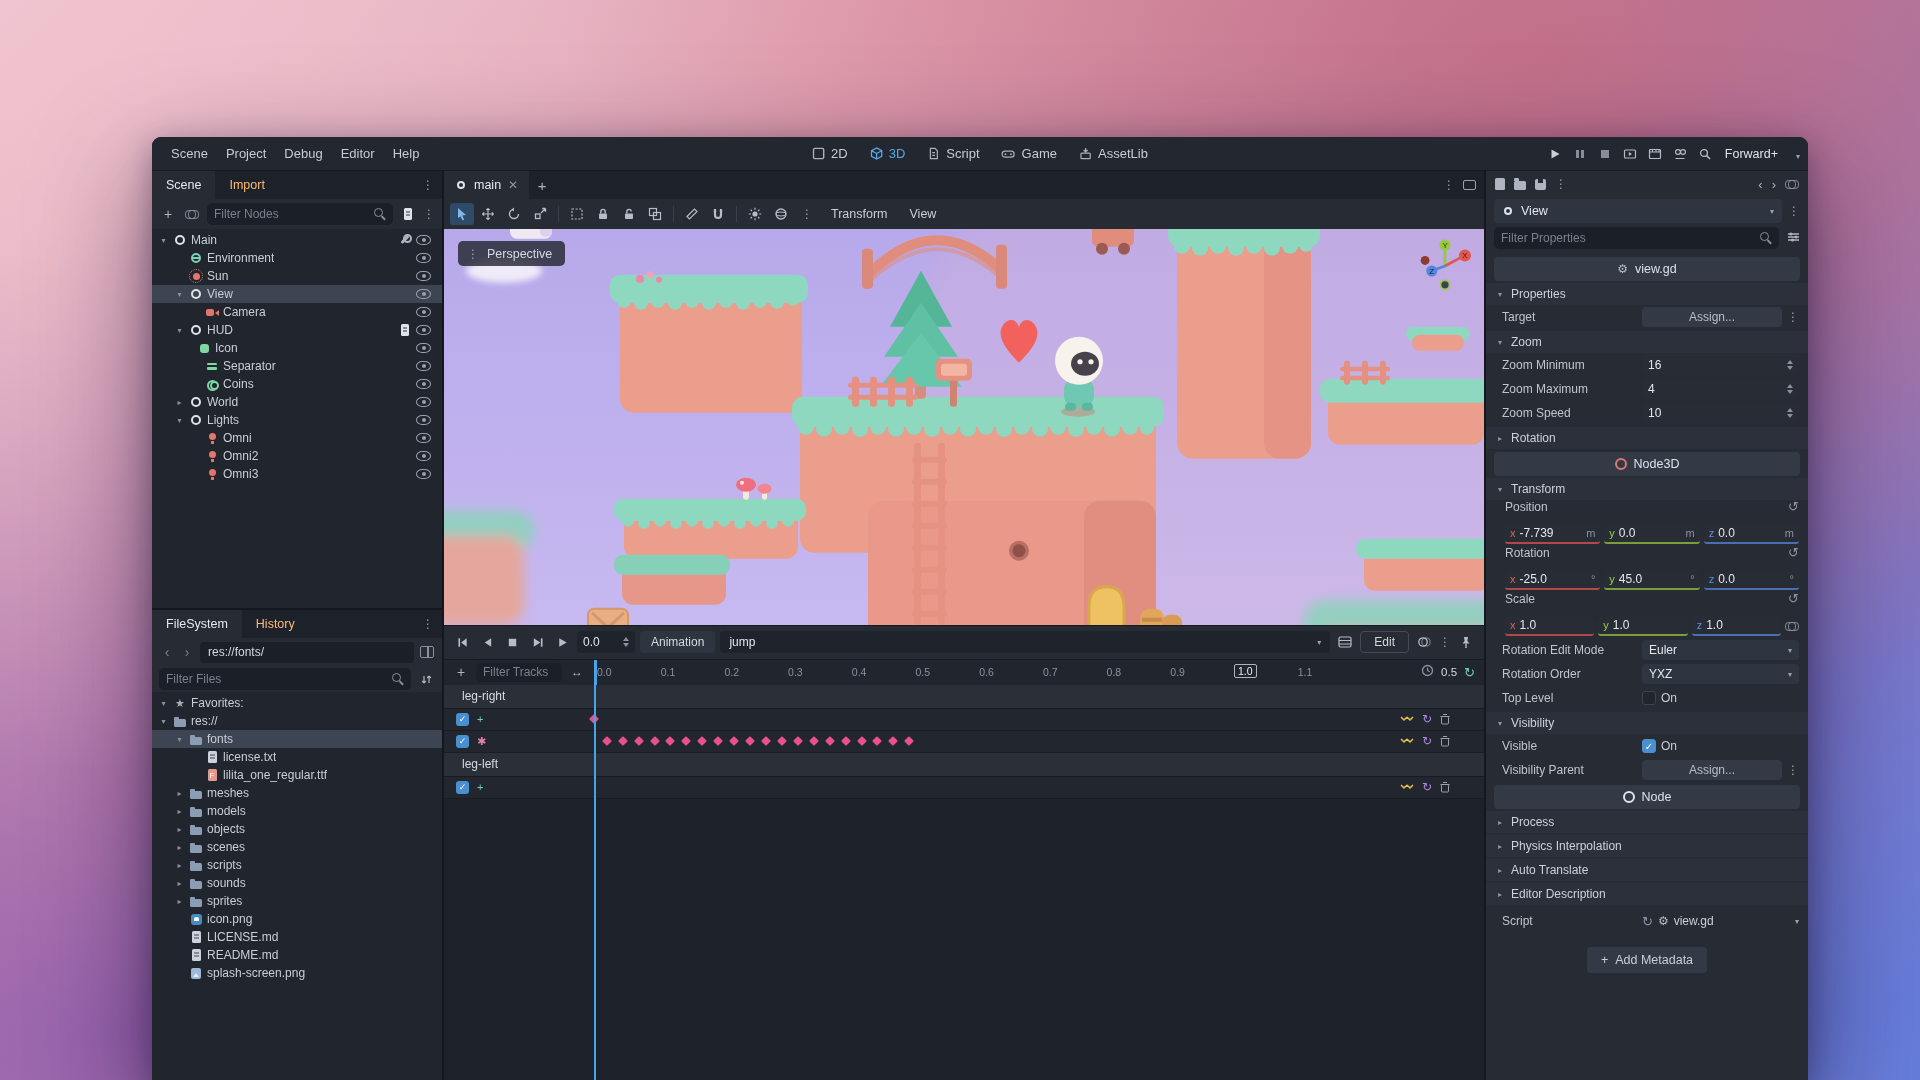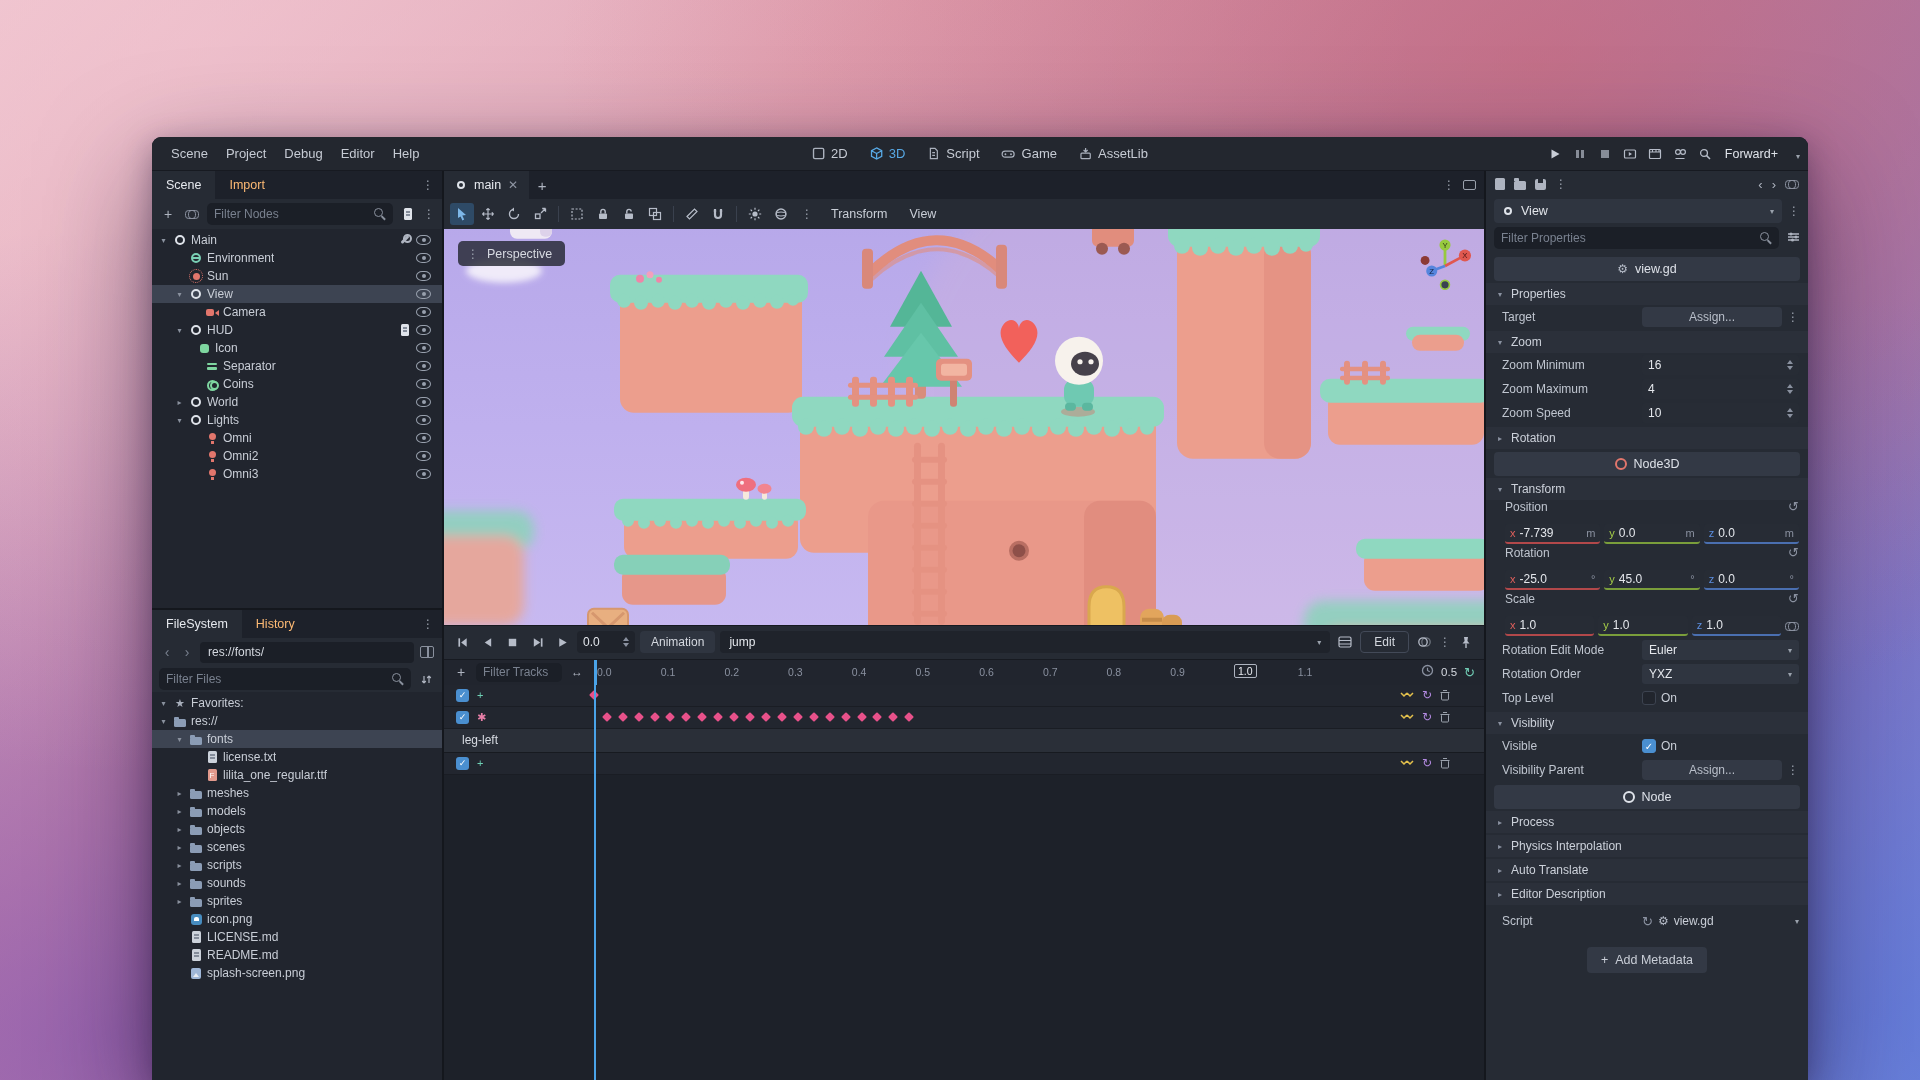--- a/index.html
+++ b/index.html
@@ -1067,20 +1067,23 @@
                 <circle cx="7" cy="7" r="5.4" fill="none" stroke="#8a91a0" stroke-width="1.4"></circle>
                 <path d="M7 4 V7 L9.4 8.4" stroke="#8a91a0" stroke-width="1.3" fill="none"></path>
               </svg></span>
           <span style="font-size:11.5px;color:#d4d8df">0.5</span>
           <span class="loop-glyph" style="color:#6fc9b2;font-size:13px">↻</span>
         </div>
       </div>
 
       <div class="tracks" id="tracks">
         <div class="playhead"></div>
+      <div class="tgroup">
+            <span>leg-right</span>
+          </div>
           <div class="trackrow">
             <span class="acheck">✓</span>
             <span class="track-type pos">+</span>
             <span class="row-icons">
               <svg width="14" height="10" viewBox="0 0 14 10">
                 <path d="M1 3 l3 3 3-3 M7 3 l3 3 3-3" stroke="#e3c04c" fill="none" stroke-width="1.5"></path>
               </svg>
               <span class="loop-glyph">↻</span>
               <svg width="10" height="12" viewBox="0 0 10 12">
                 <rect x="1.5" y="3.5" width="7" height="7.5" rx="1" fill="none" stroke="#9aa1ac"></rect>

